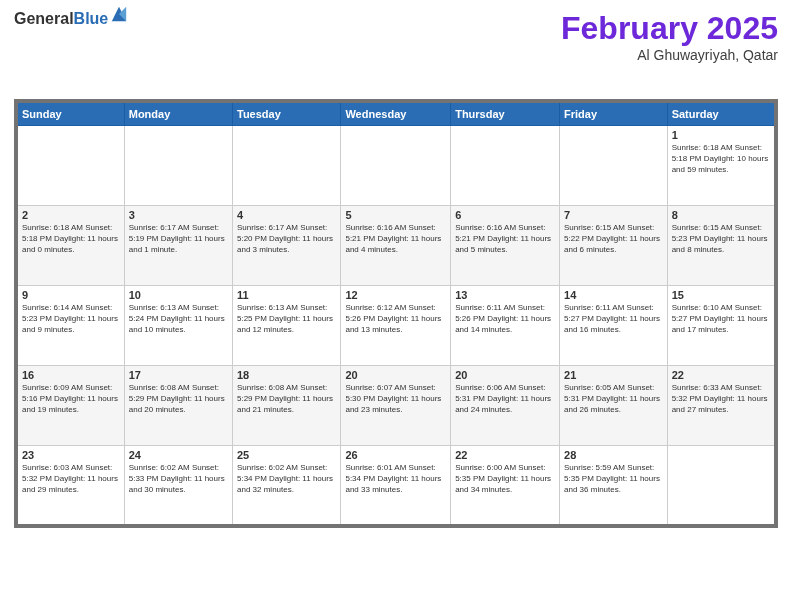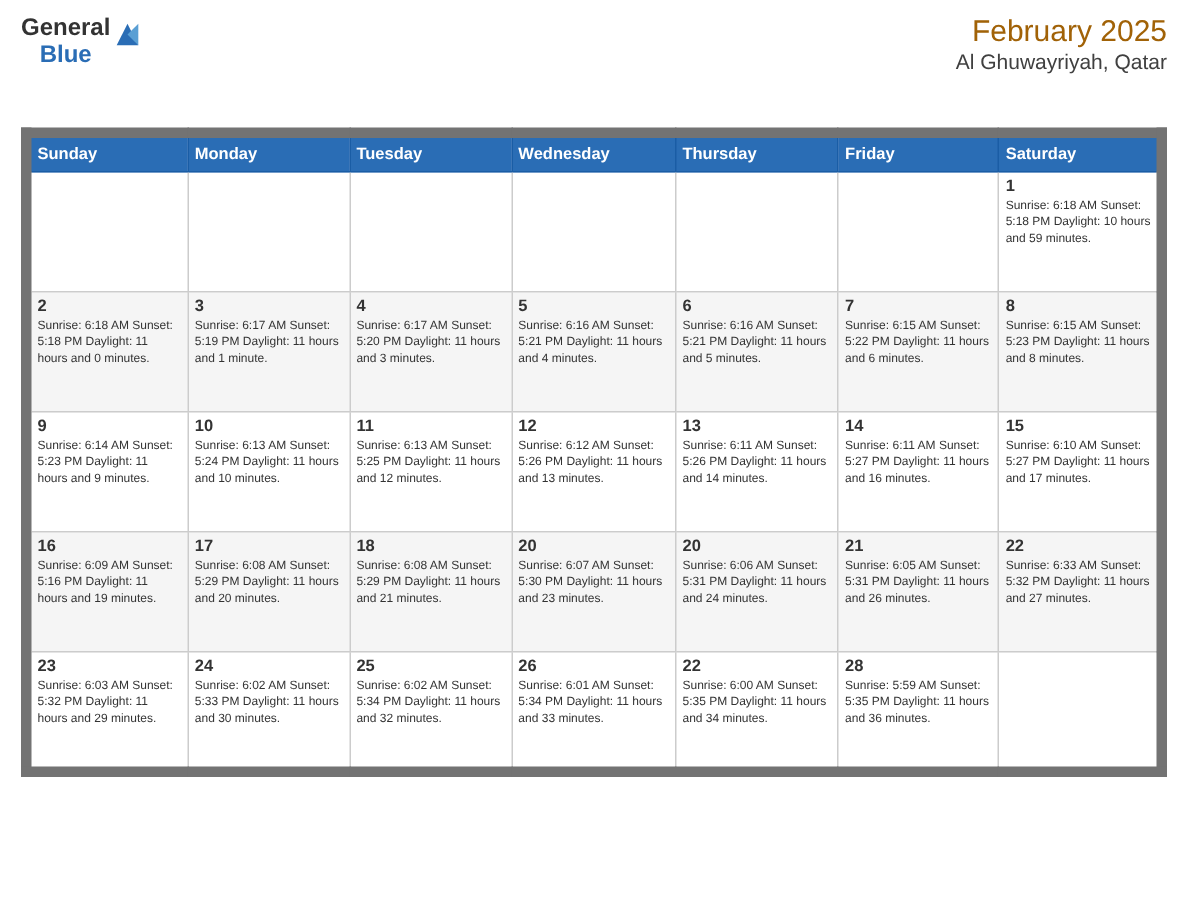--- a/index.html
+++ b/index.html
@@ -20,23 +20,21 @@
       justify-content: space-between;
       align-items: flex-start;
       margin-bottom: 6px;
     }
     .logo {
       display: flex;
       align-items: center;
     }
     .logo-text {
       display: flex;
-      flex-direction: column;
       line-height: 1.1;
-      text-align: center;
     }
     .logo-general {
       font-size: 16px;
       font-weight: bold;
       color: #333;
     }
     .logo-blue {
       font-size: 16px;
       font-weight: bold;
       color: #2a6db5;
@@ -44,32 +42,32 @@
     .logo-icon {
       width: 18px;
       height: 18px;
       margin-left: 2px;
       margin-top: -10px;
     }
     .title-block {
       text-align: right;
     }
     .month-title {
-      font-size: 20px;
-      color: #a16207;
-      font-weight: normal;
+      font-size: 32px;
+      color: #6d28d9;
+      font-weight: bold;
     }
     .subtitle {
       font-size: 14px;
       color: #404040;
     }
     .calendar {
       width: 100%;
       border-collapse: collapse;
-      border: 7px solid #737373;
+      border: 4px solid #737373;
       margin-top: 36px;
     }
     .calendar th {
       background-color: #2a6db5;
       color: #fff;
       font-size: 11px;
       font-weight: bold;
       padding: 5px 4px;
       text-align: left;
       border: 1px solid #1a5da5;

